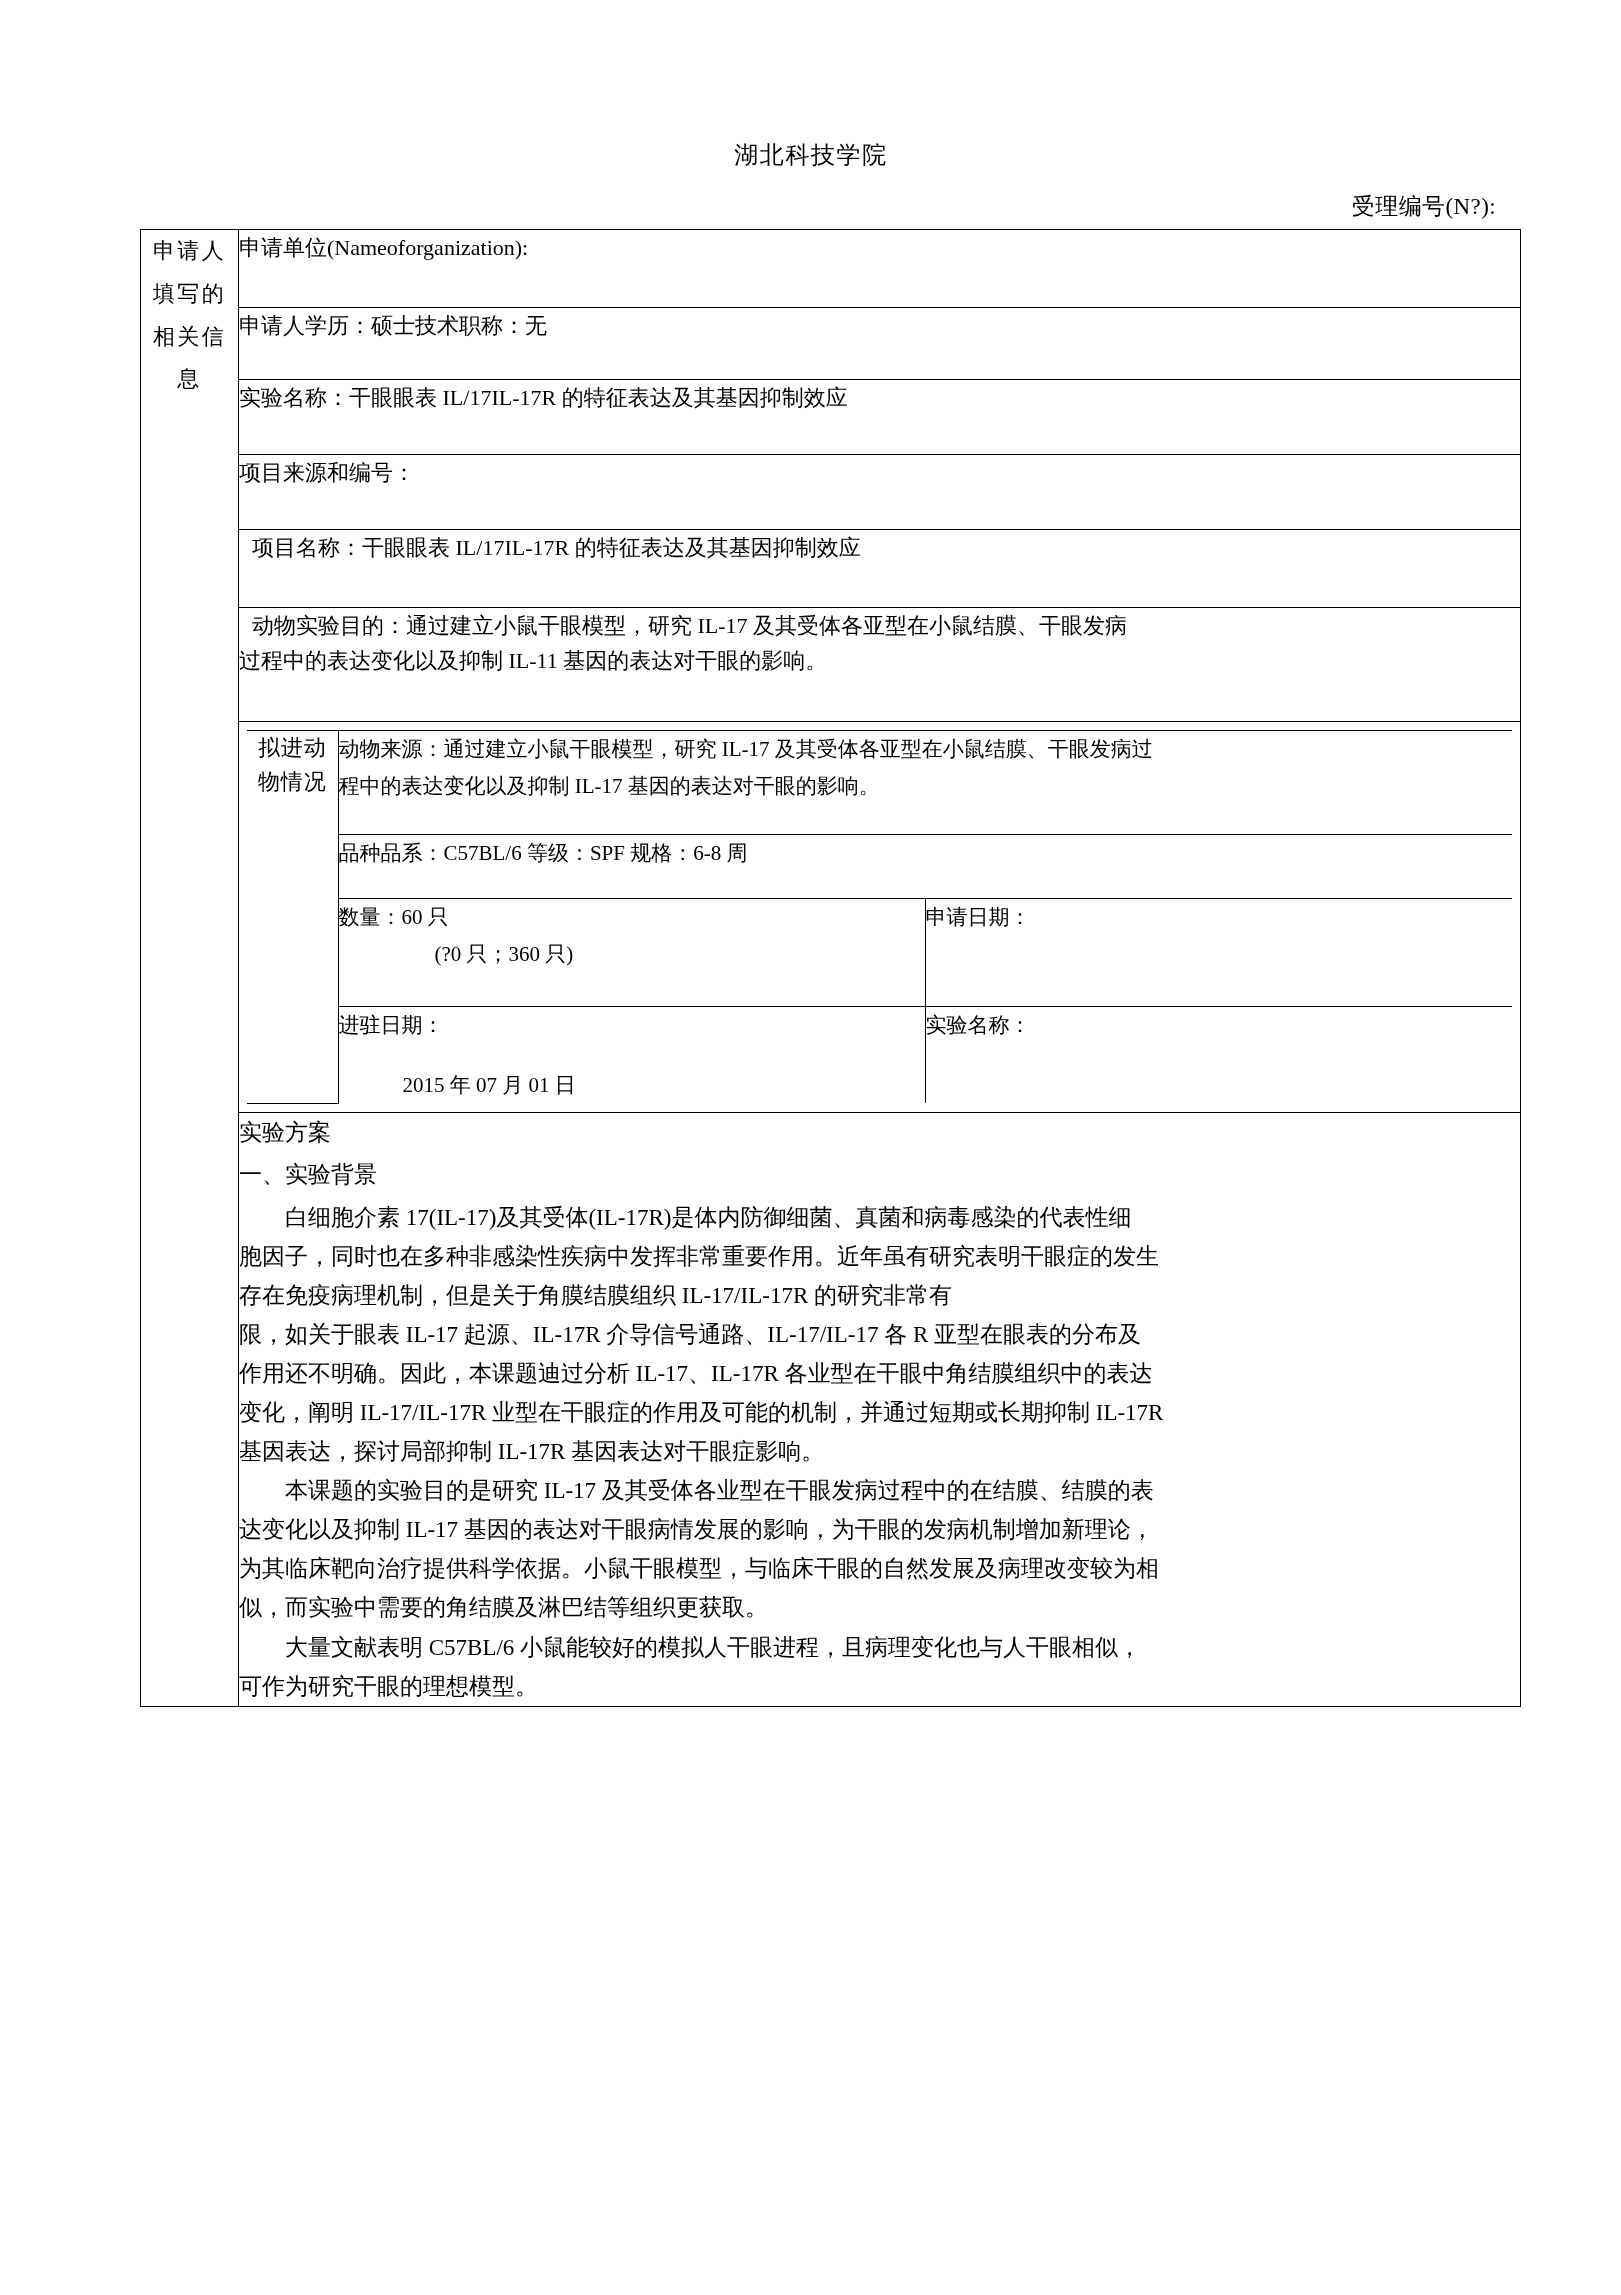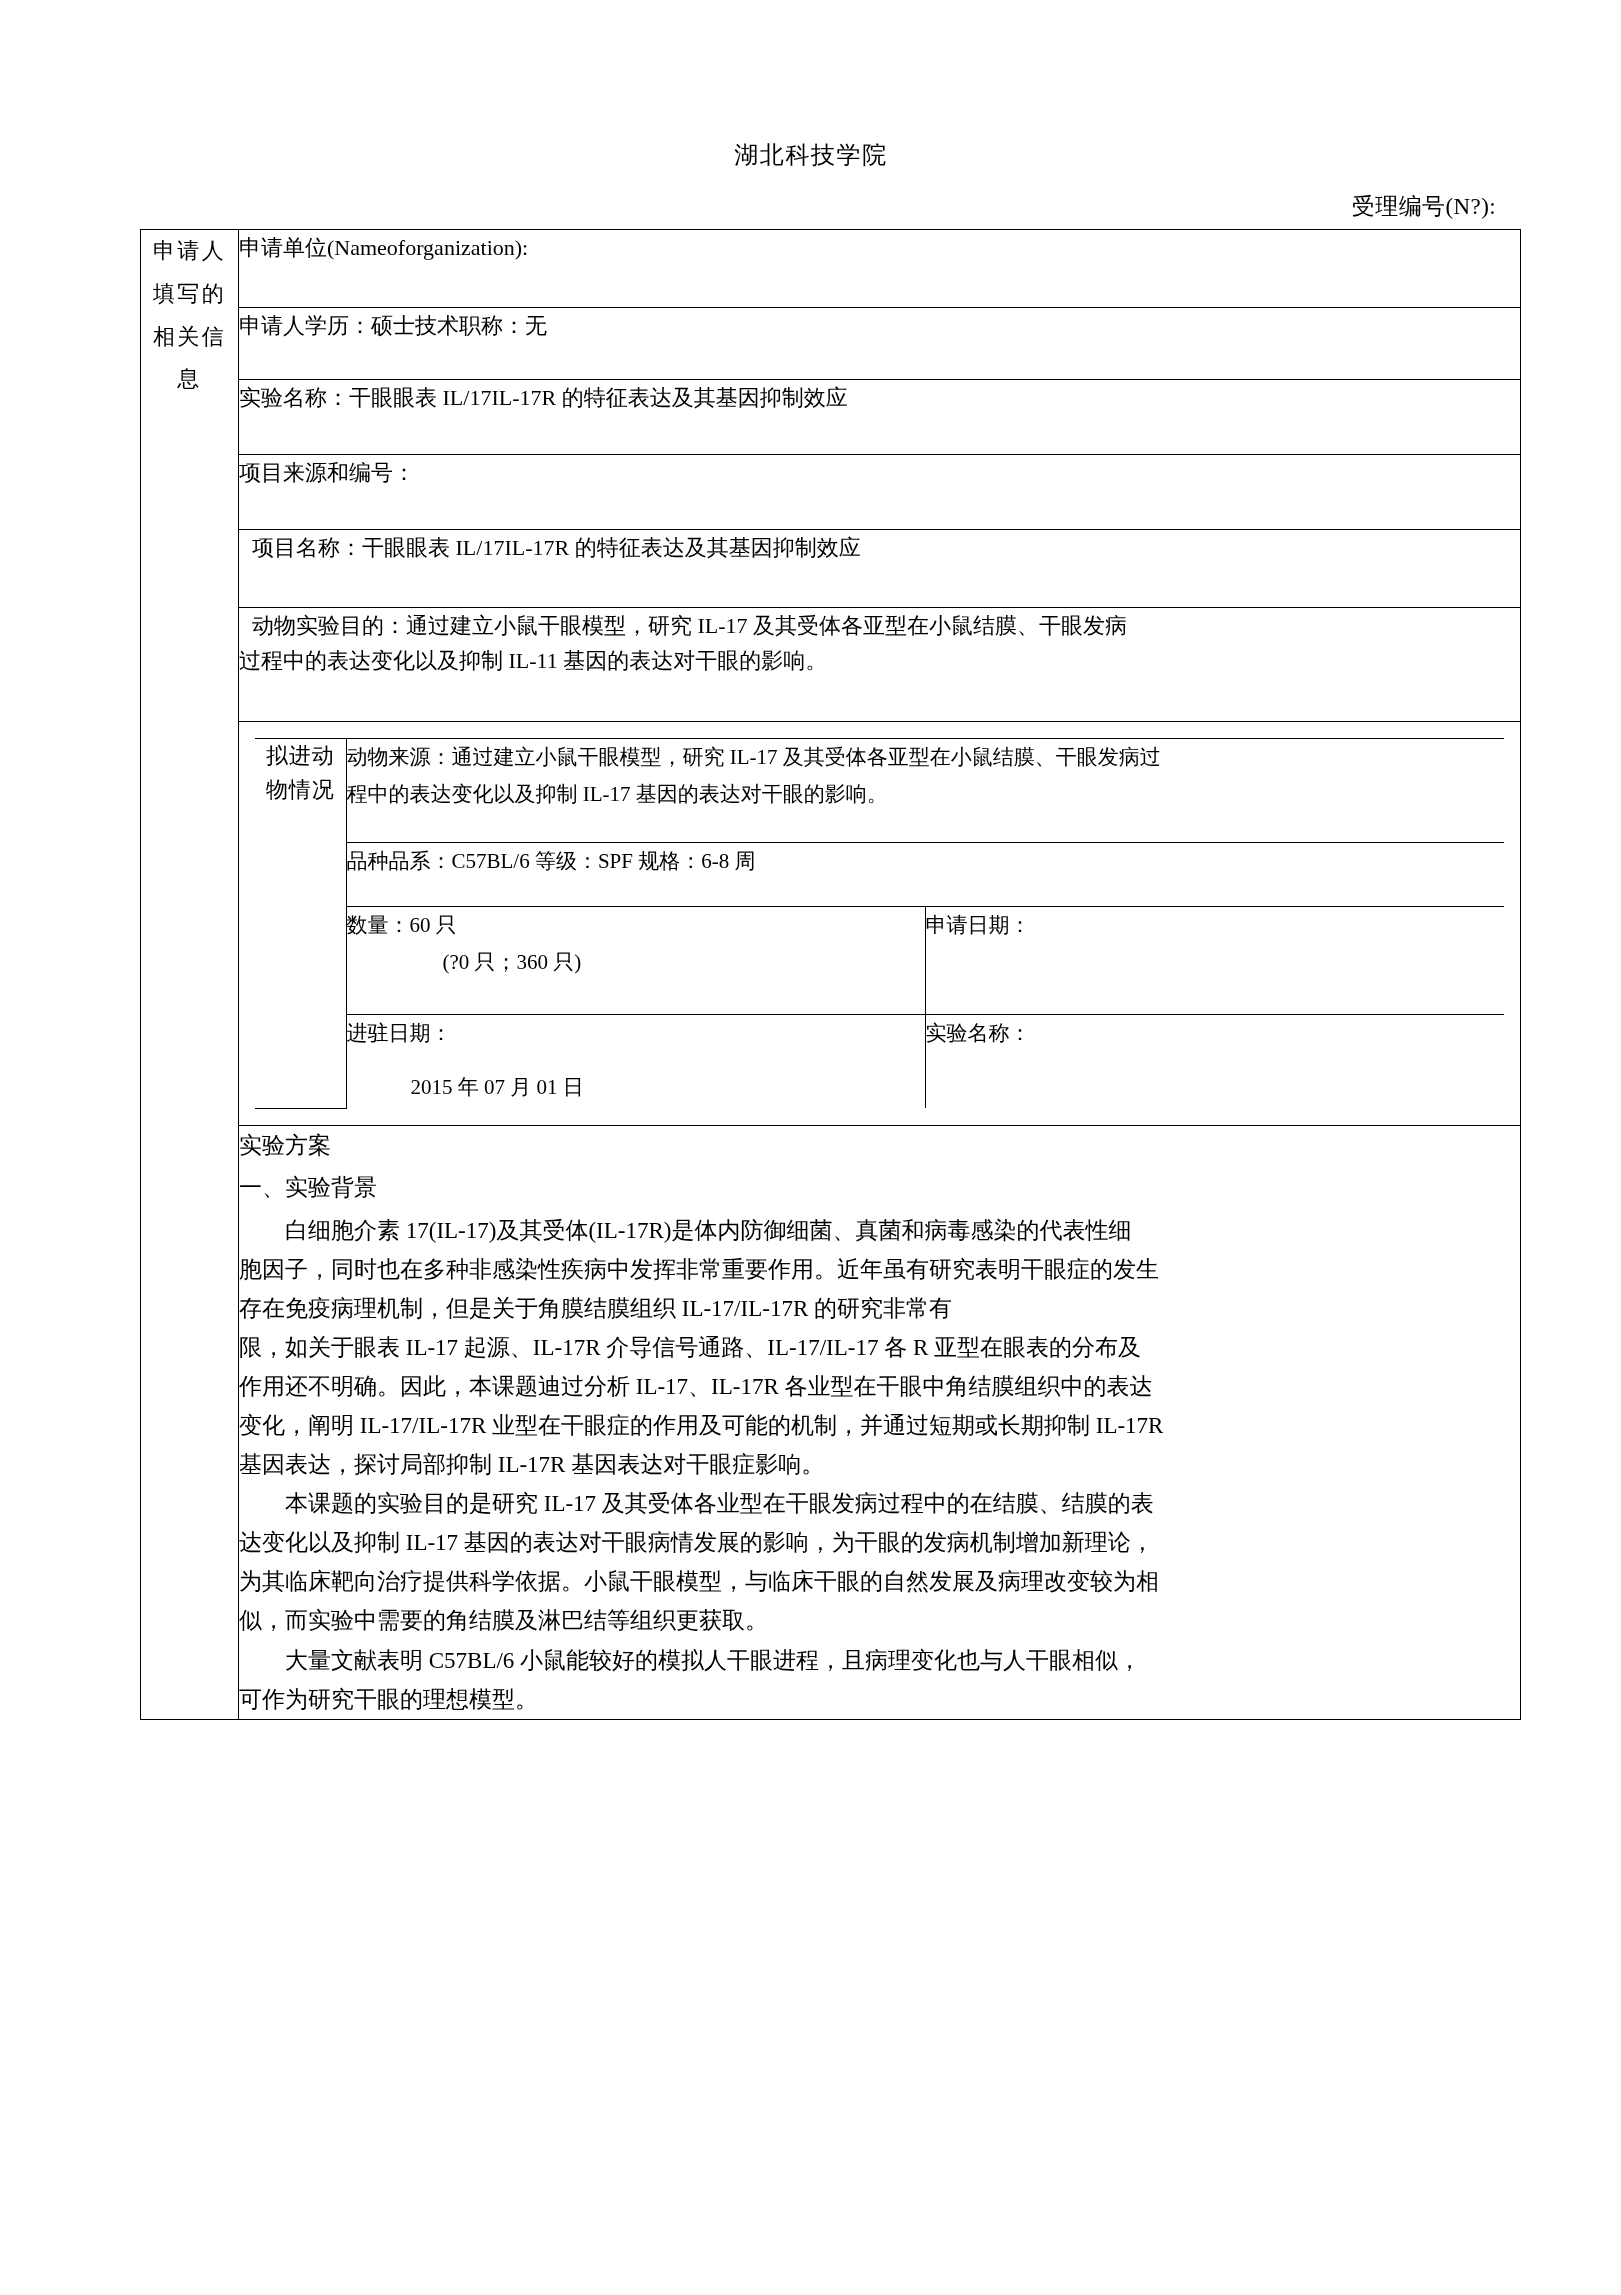--- a/index.html
+++ b/index.html
@@ -106,21 +106,21 @@
   }
   .icell.src { height: 104px; }
   .icell.strain { height: 64px; }
   .icell.qty { height: 108px; }
   .icell.date { height: 94px; }
   .qty-sub {
     margin-top: 0;
     padding-left: 96px;
   }
   .date-sub {
-    margin-top: 17px;
+    margin-top: 23px;
     padding-left: 64px;
   }
   .vmid {
     vertical-align: middle;
   }
   .plan {
     padding: 14.7px 13px 24.4px 13px;
     font-size: 23px;
     line-height: 1.70;
   }
@@ -166,21 +166,21 @@
     <tr>
       <td class="cell r5 indent1">项目名称：干眼眼表 IL/17IL-17R 的特征表达及其基因抑制效应</td>
     </tr>
     <tr>
       <td class="cell r6">
         <div class="indent1">动物实验目的：通过建立小鼠干眼模型，研究 IL-17 及其受体各亚型在小鼠结膜、干眼发病</div>
         <div>过程中的表达变化以及抑制 IL-11 基因的表达对干眼的影响。</div>
       </td>
     </tr>
     <tr>
-      <td style="padding:16px;">
+      <td style="padding:8px;">
         <table class="inner">
           <tbody>
                 <tr>
             <td class="inner-label noleft" rowspan="4">拟进动物情况</td>
             <td class="icell src noright" colspan="2">
               <div>动物来源：通过建立小鼠干眼模型，研究 IL-17 及其受体各亚型在小鼠结膜、干眼发病过</div>
               <div>程中的表达变化以及抑制 IL-17 基因的表达对干眼的影响。</div>
             </td>
           </tr>
           <tr>

